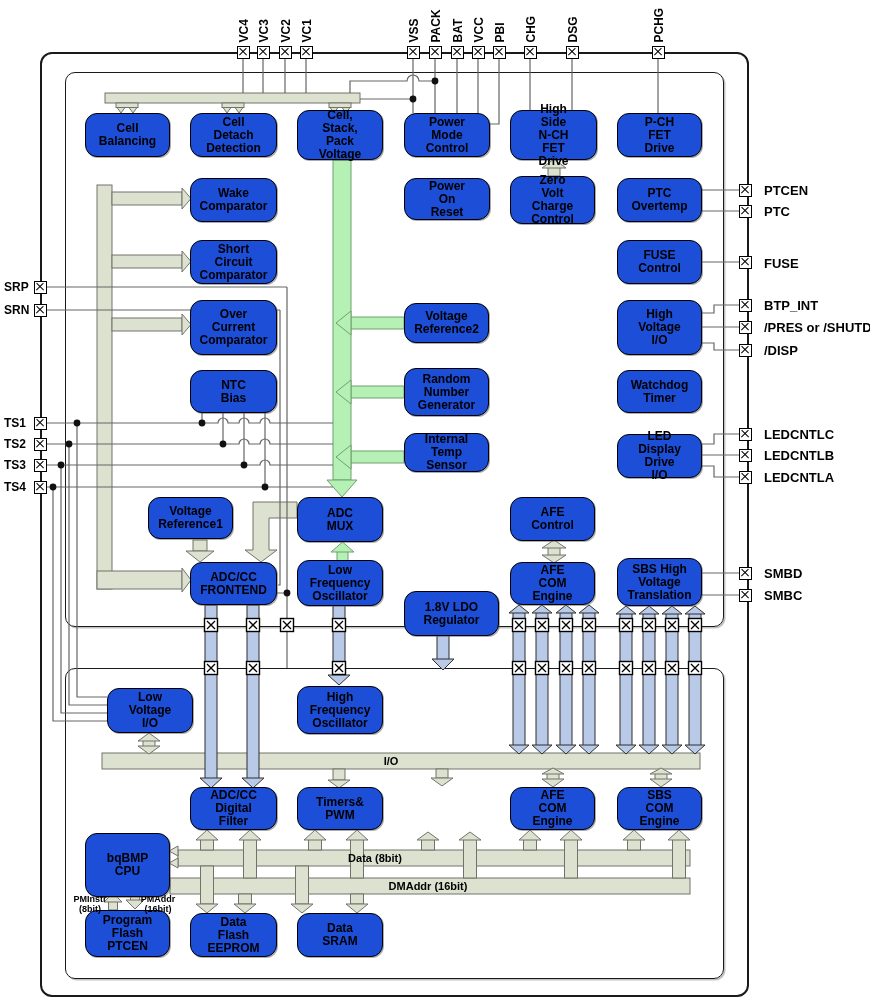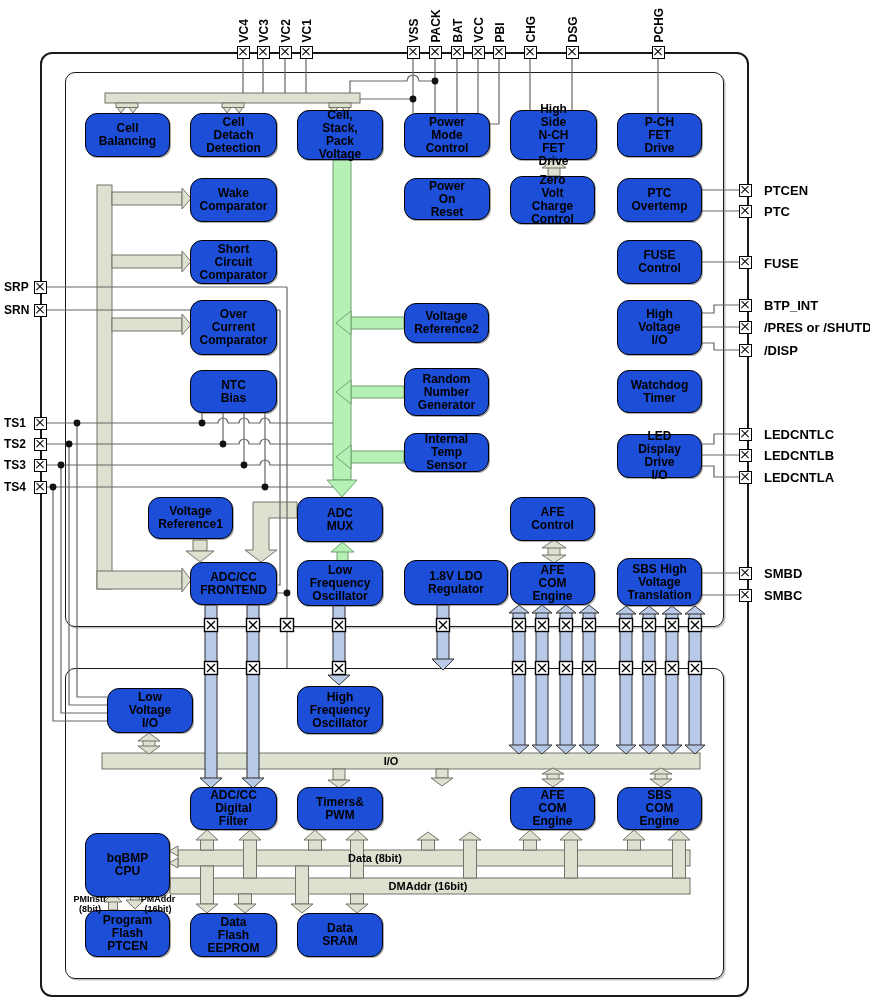--- a/index.html
+++ b/index.html
@@ -278,21 +278,21 @@
 Drive I/O</div>
   <div class="blk" style="left:148px;top:497px;width:85px;height:42px">Voltage
 Reference1</div>
   <div class="blk" style="left:510px;top:497px;width:85px;height:44px">AFE Control</div>
   <div class="blk" style="left:297px;top:497px;width:86px;height:45px">ADC MUX</div>
   <div class="blk" style="left:190px;top:562px;width:87px;height:43px">ADC/CC
 FRONTEND</div>
   <div class="blk" style="left:297px;top:560px;width:86px;height:46px">Low
 Frequency
 Oscillator</div>
-  <div class="blk" style="left:404px;top:560px;width:104px;height:45px">1.8V LDO
+  <div class="blk" style="left:404px;top:591px;width:95px;height:45px">1.8V LDO
 Regulator</div>
   <div class="blk" style="left:510px;top:562px;width:85px;height:43px">AFE COM
 Engine</div>
   <div class="blk" style="left:617px;top:558px;width:85px;height:48px">SBS High
 Voltage
 Translation</div>
   <div class="blk" style="left:107px;top:688px;width:86px;height:45px">Low Voltage
 I/O</div>
   <div class="blk" style="left:297px;top:686px;width:86px;height:48px">High
 Frequency

